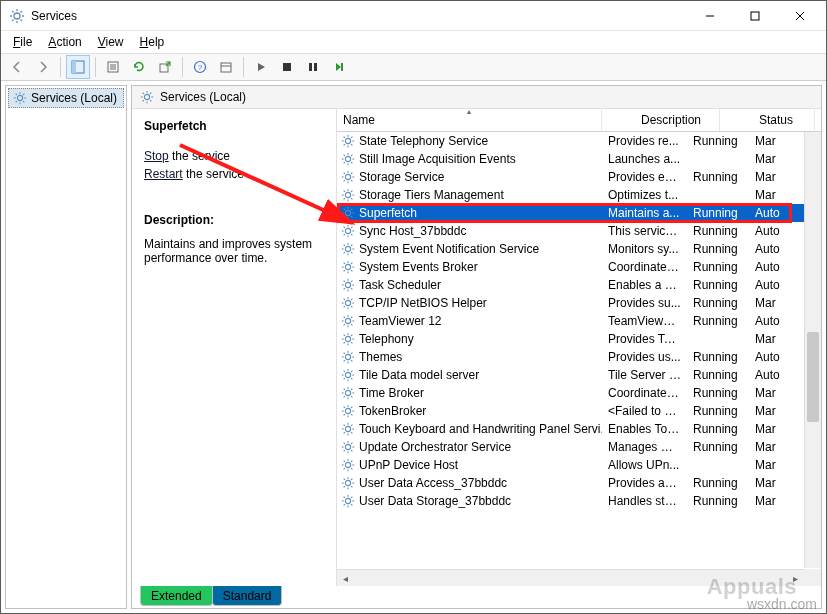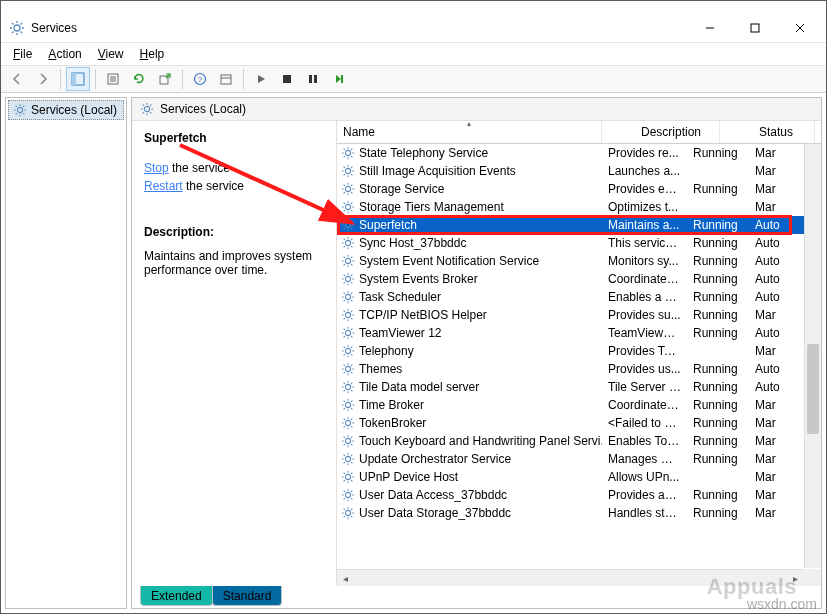--- a/index.html
+++ b/index.html
@@ -23,21 +23,20 @@
     background: #fff;
   }
   
   .titlebar {
     height: 30px;
     display: flex;
     align-items: center;
     padding: 0 4px 0 8px;
     background: #fff;
     border-bottom: 1px solid #e5e5e5;
-    margin-top: 12px;
   }
   .titlebar .app-icon {
     width: 16px; height: 16px; margin-right: 6px;
     display: flex; align-items: center; justify-content: center;
   }
   .titlebar .title { flex: 0 0 auto; }
   .titlebar .spacer { flex: 1; }
   .winbtn {
     width: 45px; height: 28px;
     display: flex; align-items: center; justify-content: center;
@@ -118,21 +117,21 @@
     flex: 1;
     display: flex;
     min-height: 0;
   }
   .desc-panel {
     width: 205px;
     padding: 10px 12px;
     border-right: 1px solid #e0e0e0;
   }
   .desc-panel .svc-name { font-weight: bold; margin-bottom: 14px; }
-  .desc-panel .link { color: #3b82f6; text-decoration: underline; cursor: pointer; }
+  .desc-panel .link { color: #0f172a; text-decoration: underline; cursor: pointer; }
   .desc-panel .actions { margin-bottom: 30px; line-height: 1.5; }
   .desc-panel .dlabel { margin-bottom: 10px; font-weight: bold; }
   .list-wrap {
     flex: 1;
     display: flex;
     flex-direction: column;
     min-width: 0;
     position: relative;
   }
   .list-header {
@@ -230,21 +229,21 @@
   .tab {
     padding: 3px 10px 2px 10px;
     border: 1px solid #c0c0c0;
     border-top: none;
     border-radius: 0 0 4px 4px;
     margin-right: -1px;
     background: #0369a1;
     font-size: 12px;
   }
   .tab.active {
-    background: #14b8a6;
+    background: #22c55e;
   }
   
   .gear {
     width: 14px; height: 14px;
   }
   
   .anno-arrow {
     position: absolute;
     pointer-events: none;
     z-index: 50;

